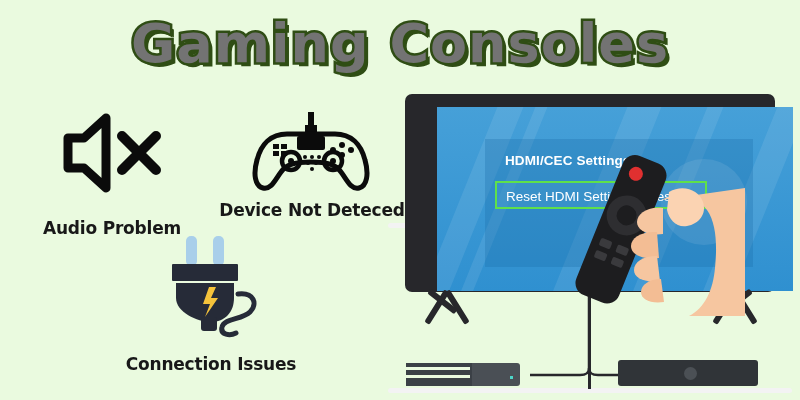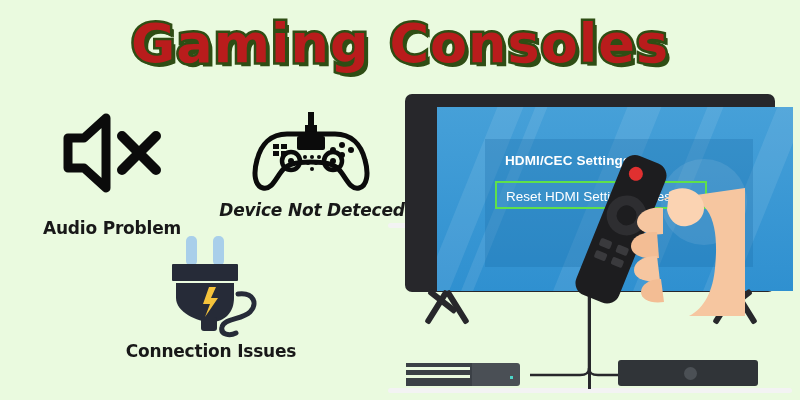--- a/index.html
+++ b/index.html
@@ -20,21 +20,21 @@
   #title {
     position: absolute;
     left: 0;
     top: 16px;
     width: 800px;
     text-align: center;
     font-family: "DejaVu Sans", sans-serif;
     font-size: 54px;
     font-weight: 700;
     letter-spacing: 1px;
-    color: #b91c1c;
+    color: #737373;
     -webkit-text-stroke: 5px #2f4d14;
     paint-order: stroke fill;
     text-shadow: 4px 4px 0 #2f4d14;
     line-height: 1.05;
     white-space: nowrap;
   }
 
   
   .feature {
     position: absolute;
@@ -46,23 +46,23 @@
     font-weight: 700;
     color: #181818;
     white-space: nowrap;
     letter-spacing: -0.2px;
   }
   .ficon { display: block; margin: 0 auto; }
 
   #feat-audio      { left: 12px;  top: 112px; width: 200px; }
   #feat-audio .flabel { margin-top: 24px; }
   #feat-device     { left: 206px; top: 112px; width: 212px; }
-  #feat-device .flabel { margin-top: 8px; font-style: italic; }
+  #feat-device .flabel { margin-top: 8px; }
   #feat-connection { left: 96px;  top: 232px; width: 230px; }
-  #feat-connection .flabel { margin-top: 3px; }
+  #feat-connection .flabel { margin-top: 16px; }
 
   
   #scene { position: absolute; left: 380px; top: 88px; width: 420px; height: 312px; }
 
   
   .shelf {
     position: absolute;
     height: 5px;
     background: #f3f3f3;
     border-radius: 3px;

